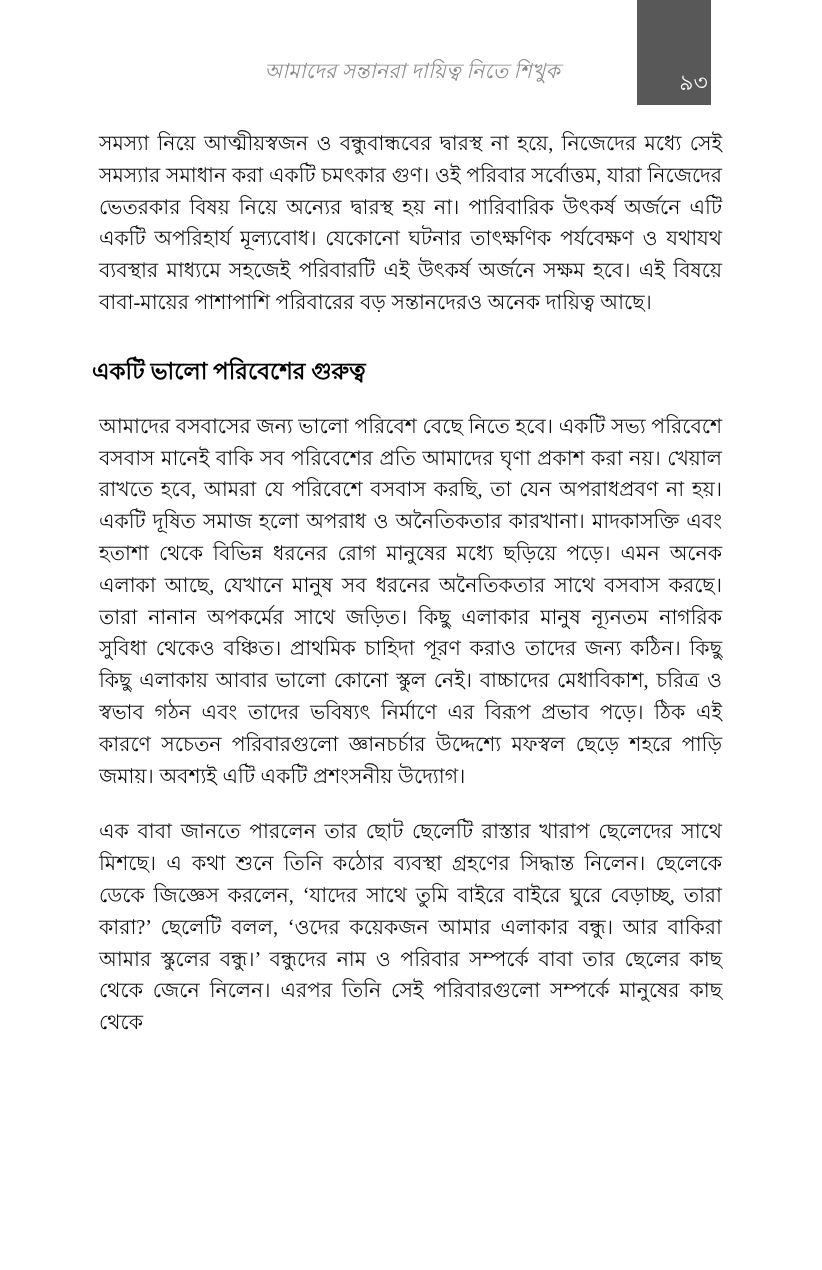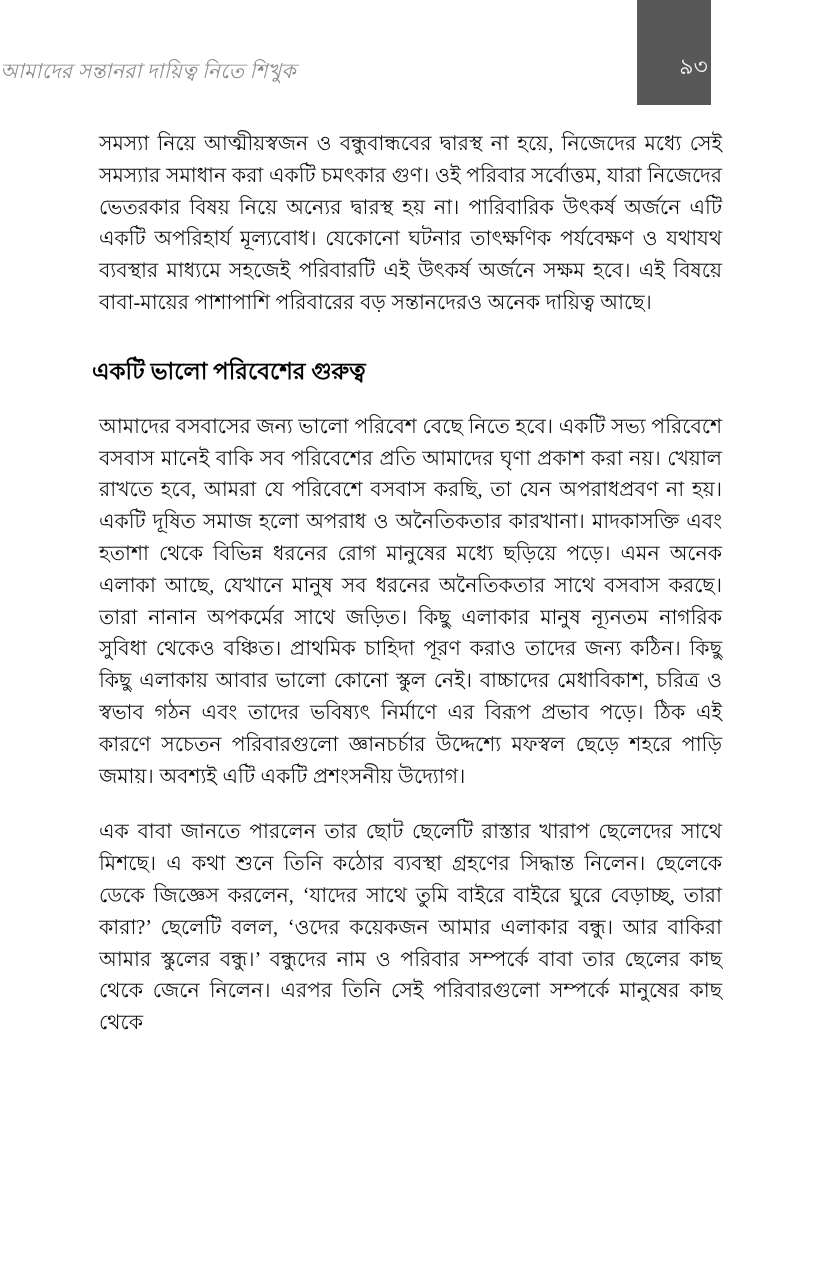--- a/index.html
+++ b/index.html
@@ -25,42 +25,42 @@
     left: 0;
     top: 0;
     width: 822px;
     height: 110px;
   }
   .head-title {
     position: absolute;
     left: 0;
     top: 58px;
     width: 560px;
-    text-align: left;
+    text-align: right;
     font-family: "Liberation Serif", "DejaVu Serif", serif;
     font-style: italic;
     font-size: 20.5px;
     line-height: 26px;
     letter-spacing: 0.2px;
     color: #8a8a8a;
     white-space: nowrap;
   }
   .folio-box {
     position: absolute;
     left: 637px;
     top: -6px;
     width: 74px;
     height: 111px;
     background: #585858;
   }
   .folio-num {
     position: absolute;
     left: 0;
     right: 0;
-    top: 60px;
+    top: 76px;
     text-align: center;
     color: #ffffff;
     font-size: 22px;
     line-height: 26px;
     font-family: "Liberation Serif", "DejaVu Serif", serif;
     margin-left: 39px;
   }
 
   
   .text-column {

